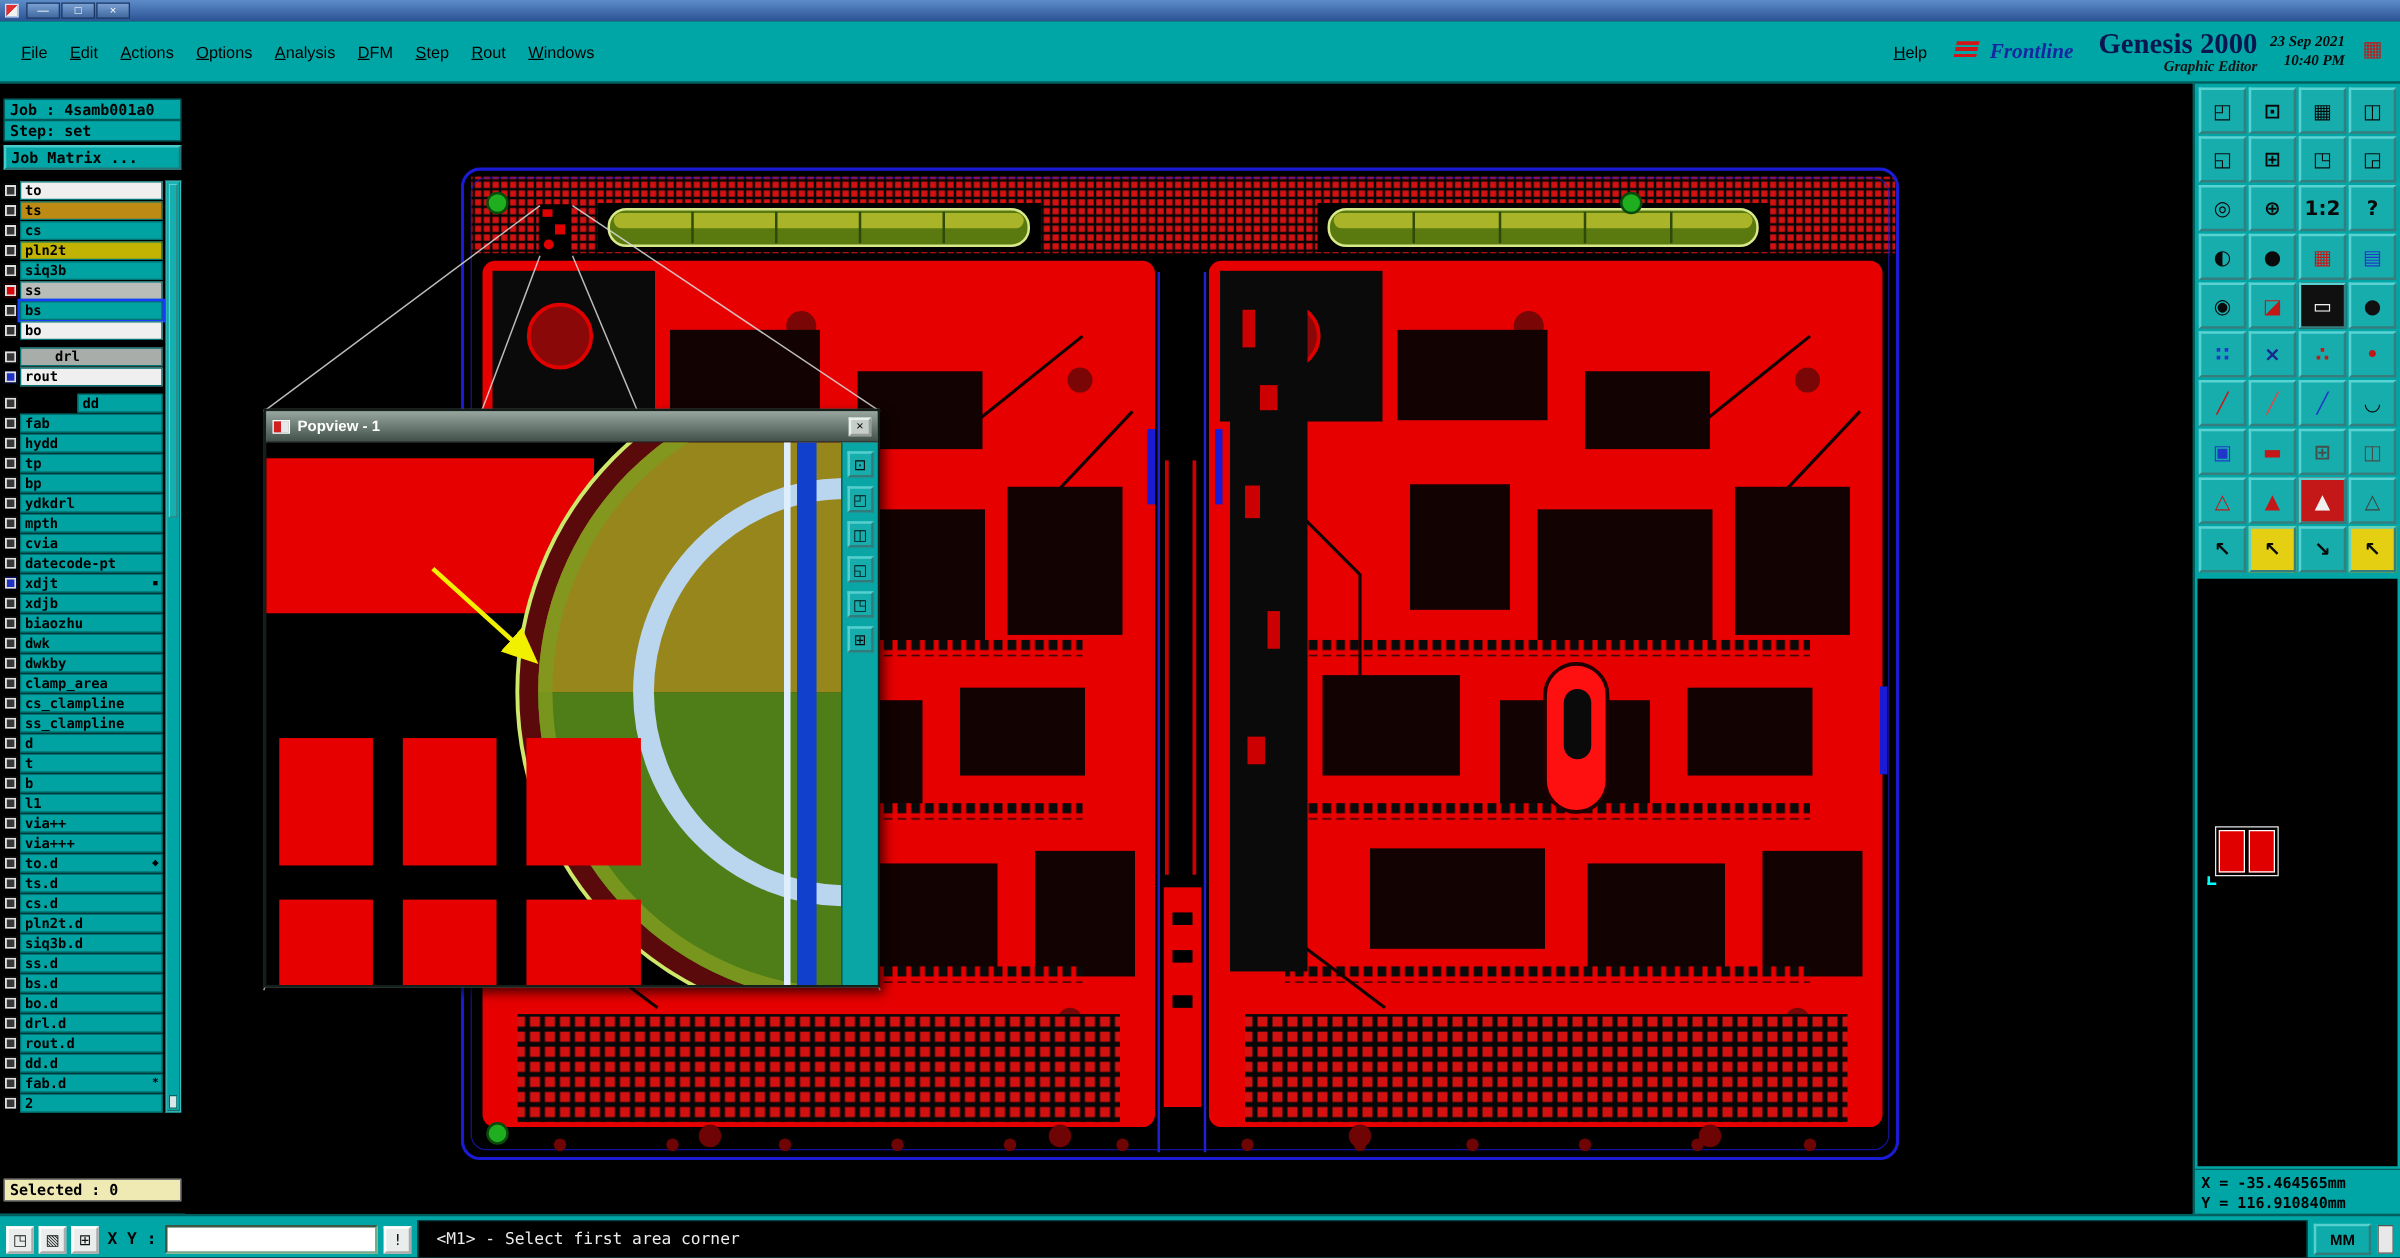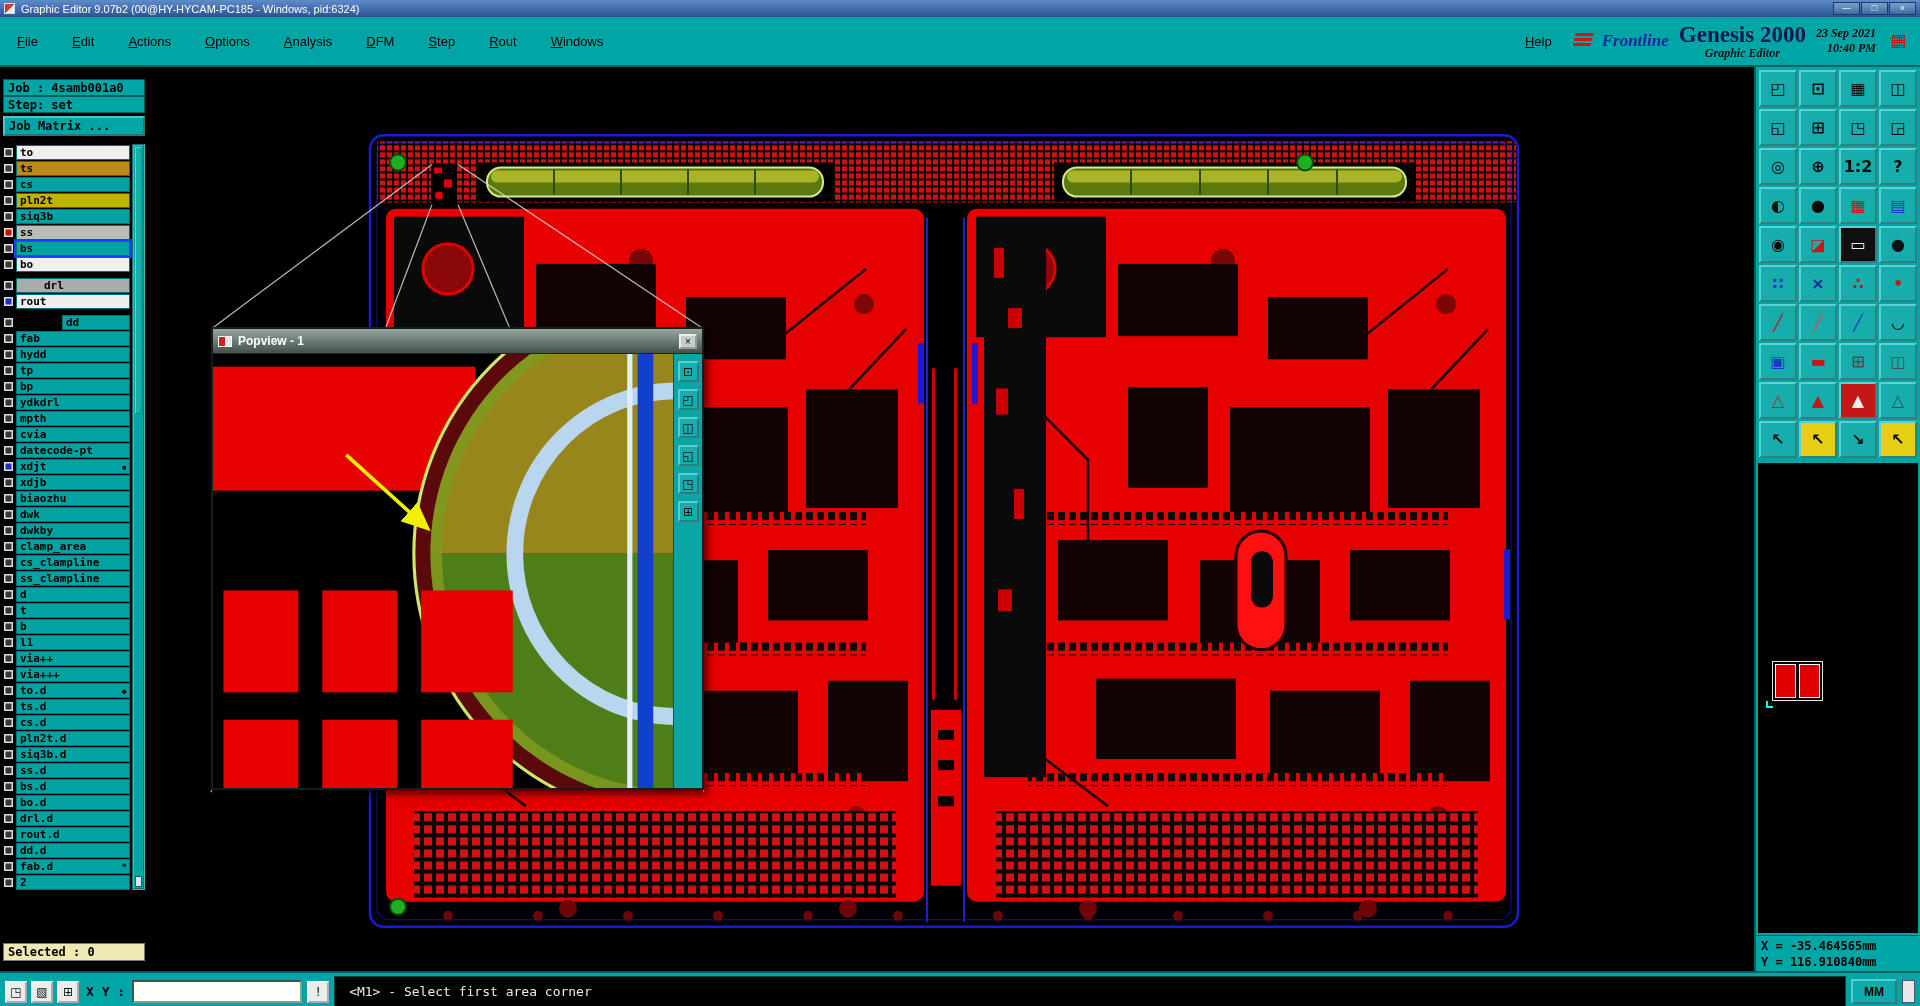--- a/index.html
+++ b/index.html
@@ -13,32 +13,32 @@
   .app-icon { width:11px; height:11px; border:1px solid #cfe0f8;
               background:linear-gradient(135deg,#e23030 50%,#f0f0f0 50%); }
   .tb-title { color:#fff; font-size:11px; flex:1; white-space:nowrap; overflow:hidden; }
   .wbtns { display:flex; gap:1px; }
   .wbtn { width:27px; height:13px; font-size:9px; line-height:11px; text-align:center;
           color:#fff; background:linear-gradient(#7aa0d2,#41699f); border:1px solid #1c3a66; }
 
   
   .menubar { height:50px; background:#00a6a6; border-bottom:2px solid #006060;
              display:flex; align-items:center; padding:0 8px; flex:0 0 auto; }
-  .menu-items { display:flex; align-items:center;gap:16px; }
+  .menu-items { display:flex; align-items:center; }
   .mi { font-size:13px; color:#000; margin:0 9px; white-space:nowrap; cursor:default; }
   .mi u, .menu-help u { text-decoration:underline; }
   .spacer { flex:1; }
   .menu-help { font-size:13px; color:#000; margin-right:22px; }
   .brand { display:flex; align-items:center; gap:10px; margin-right:6px; }
   .fl-stripes { width:18px; height:15px;
       background:repeating-linear-gradient(#d01616 0 3px, transparent 3px 5px);
       transform:skewX(-12deg); }
   .fl-name { font-family:"Liberation Serif", serif; font-style:italic; font-weight:bold;
              font-size:17px; color:#1626a0; }
-  .gen-block { text-align:center; line-height:1.05; }
+  .gen-block { text-align:right; line-height:1.05;margin-left:10px; }
   .gen-name { font-family:"Liberation Serif", serif; font-weight:bold; font-size:23px; color:#0a1650; }
   .gen-sub  { font-family:"Liberation Serif", serif; font-style:italic; font-weight:bold;
               font-size:12px; color:#101010; }
   .dt-block { font-family:"Liberation Serif", serif; font-style:italic; font-weight:bold;
               font-size:12px; color:#0a0a0a; text-align:right; line-height:1.25; }
   .redgrid-ic { color:#c81414; font-size:17px; line-height:1; margin-left:4px;
                 font-family:"DejaVu Sans", sans-serif; }
 
   
   .main { height:904px; display:flex; flex:0 0 auto; }
@@ -127,21 +127,20 @@
               font:bold 12px "Liberation Sans", sans-serif; color:#000; flex:0 0 auto; }
   .grip { width:13px; height:23px; background:#e8e8e8; border:1px solid #555; flex:0 0 auto; }
 </style>
 </head>
 <body>
 
 <div class="app">
 
   <div class="titlebar">
     <span class="app-icon"></span>
-    <span class="tb-title">Graphic Editor 9.07b2 (00@HY-HYCAM-PC185 - Windows, pid:6324)</span>
     <span class="wbtns">
         <span class="wbtn">—</span>
         <span class="wbtn">□</span>
         <span class="wbtn">×</span>
       </span>
   </div>
 
   <div class="menubar">
     <div class="menu-items">
         <span class="mi"><u>F</u><span>ile</span></span>

